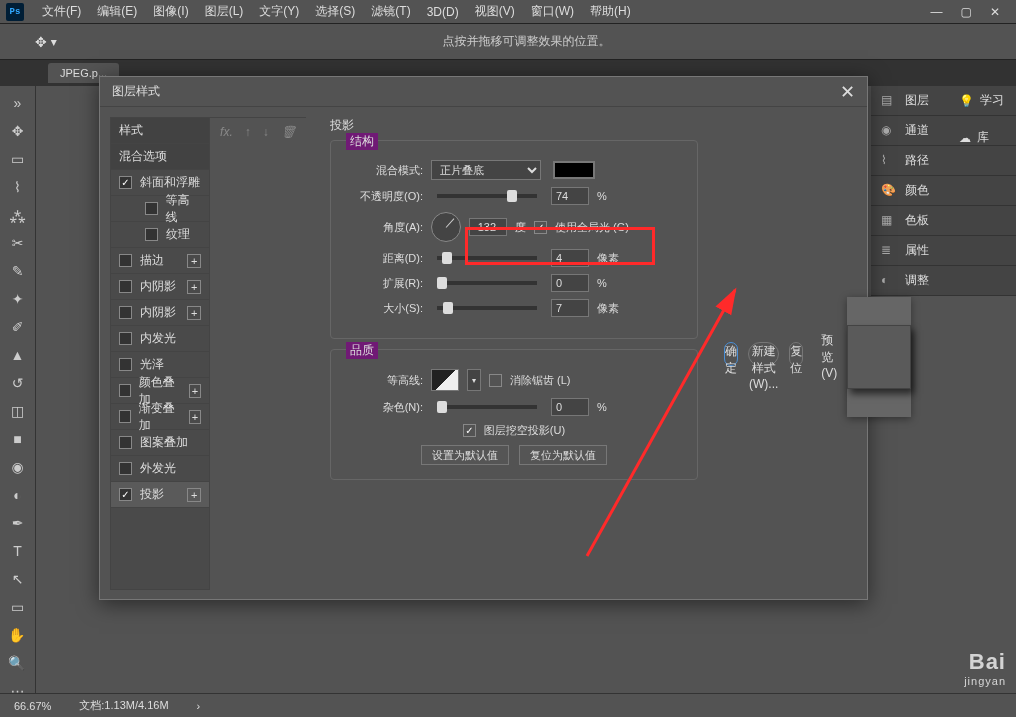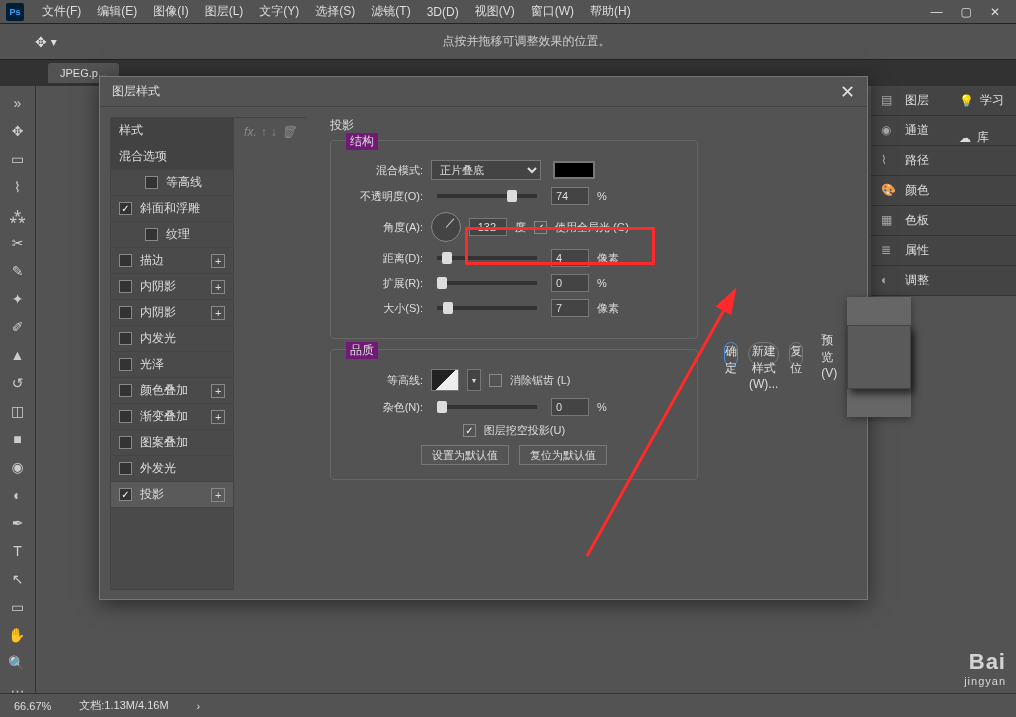--- a/index.html
+++ b/index.html
@@ -1,20 +1,20 @@
 <!DOCTYPE html>
 <html><head>
 <meta charset="utf-8">
 <style>
 * { margin: 0; padding: 0; box-sizing: border-box; font-family: "Microsoft YaHei", sans-serif; }
 body { background: #535353; width: 1016px; height: 717px; overflow: hidden; position: relative; color: #ddd; font-size: 12px; }
 
 
 .menubar { height: 24px; background: #535353; display: flex; align-items: center; padding: 0 6px; border-bottom: 1px solid #222; }
-.menubar .ps-icon { width: 18px; height: 18px; background: #001e36; color: #31a8ff; font-size: 9px; font-weight: bold; display: flex; align-items: center; justify-content: center; margin-right: 10px; border-radius: 2px; }
+.menubar .ps-icon { width: 18px; height: 18px; background: #001e36; color: #31a8ff; font-size: 9px; font-weight: bold; display: flex; align-items: center; justify-content: center; margin-right: 10px; border-radius: 2px; font-family: Liberation Mono, monospace; }
 .menubar .menu-item { padding: 3px 8px; cursor: pointer; }
 .menubar .win-controls { margin-left: auto; display: flex; gap: 18px; padding-right: 10px; }
 .menubar .win-controls span { cursor: pointer; }
 
 
 .options-bar { height: 36px; background: #535353; border-bottom: 1px solid #222; display: flex; align-items: center; padding: 0 20px; }
 .options-bar .move-icon { margin-left: 15px; font-size: 14px; }
 .options-bar .hint { flex: 1; text-align: center; color: #ccc; }
 
 
@@ -45,21 +45,21 @@
 
 .styles-col { width: 216px; padding: 10px; display: flex; flex-direction: row; }
 .styles-list { border: 1px solid #444; background: #4a4a4a; flex: 1; }
 .styles-list .row { height: 26px; display: flex; align-items: center; padding: 0 8px; gap: 8px; cursor: pointer; border-bottom: 1px solid #444; position: relative; }
 .styles-list .row.header { background: #424242; }
 .styles-list .row.selected { background: #5a5a5a; }
 .styles-list .row .cb { width: 13px; height: 13px; border: 1px solid #888; background: #333; display: inline-flex; align-items: center; justify-content: center; font-size: 10px; }
 .styles-list .row .cb.checked::after { content: "✓"; color: #fff; }
 .styles-list .row .indent { width: 18px; }
 .styles-list .row .plus { margin-left: auto; border: 1px solid #888; width: 14px; height: 14px; display: flex; align-items: center; justify-content: center; font-size: 11px; }
-.styles-footer { height: 28px; display: flex; align-items: center; padding: 0 10px; gap: 4px; color: #888; font-style: italic; border-top: 1px solid #444; }
+.styles-footer { height: 28px; display: flex; align-items: center; padding: 0 10px; gap: 12px; color: #888; font-style: italic; border-top: 1px solid #444; }
 .styles-footer .trash { margin-left: auto; }
 
 .settings-col { flex: 1; padding: 10px 14px; }
 .fieldset { border: 1px solid #666; border-radius: 4px; padding: 12px 14px 14px; margin-bottom: 10px; position: relative; }
 .fieldset .legend { position: absolute; top: -8px; left: 15px; background: #701a75; padding: 0 4px; font-size: 12px; }
 .fieldset .frow { display: flex; align-items: center; gap: 8px; margin: 7px 0; font-size: 11px; }
 .fieldset .frow .flabel { width: 78px; text-align: right; }
 .fieldset select { background: #444; color: #ddd; border: 1px solid #777; height: 20px; font-size: 11px; padding: 0 4px; }
 .fieldset .color-sw { width: 42px; height: 18px; background: #000; border: 2px solid #777; display: inline-block; margin-left: 4px; }
 .fieldset input[type=text] { background: #444; color: #ddd; border: 1px solid #777; width: 38px; height: 18px; font-size: 11px; text-align: left; padding: 0 4px; }
@@ -210,27 +210,27 @@
     <span class="close">✕</span>
   </div>
   <div class="dialog-body">
 
     <div class="styles-col">
       <div class="styles-list">
         <div class="row header">样式</div>
         <div class="row header">混合选项</div>
         <div id="style-rows">
             <div class="row">
-              <span class="indent"></span>
-              <span class="cb"></span>
-              <span>等高线</span>
-            </div>
-            <div class="row">
               <span class="cb checked"></span>
               <span>斜面和浮雕</span>
+            </div>
+            <div class="row">
+              <span class="indent"></span>
+              <span class="cb"></span>
+              <span>等高线</span>
             </div>
             <div class="row">
               <span class="indent"></span>
               <span class="cb"></span>
               <span>纹理</span>
             </div>
             <div class="row">
               <span class="cb"></span>
               <span>描边</span>
               <span class="plus">+</span>

